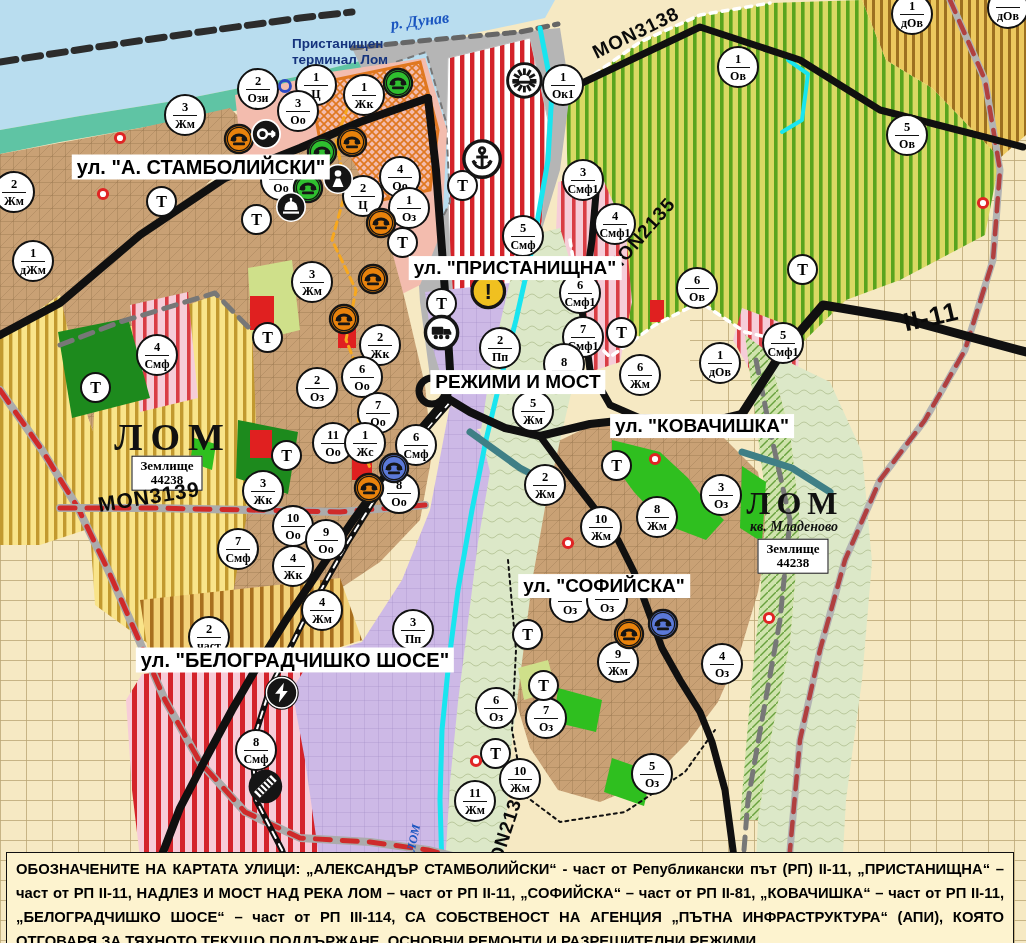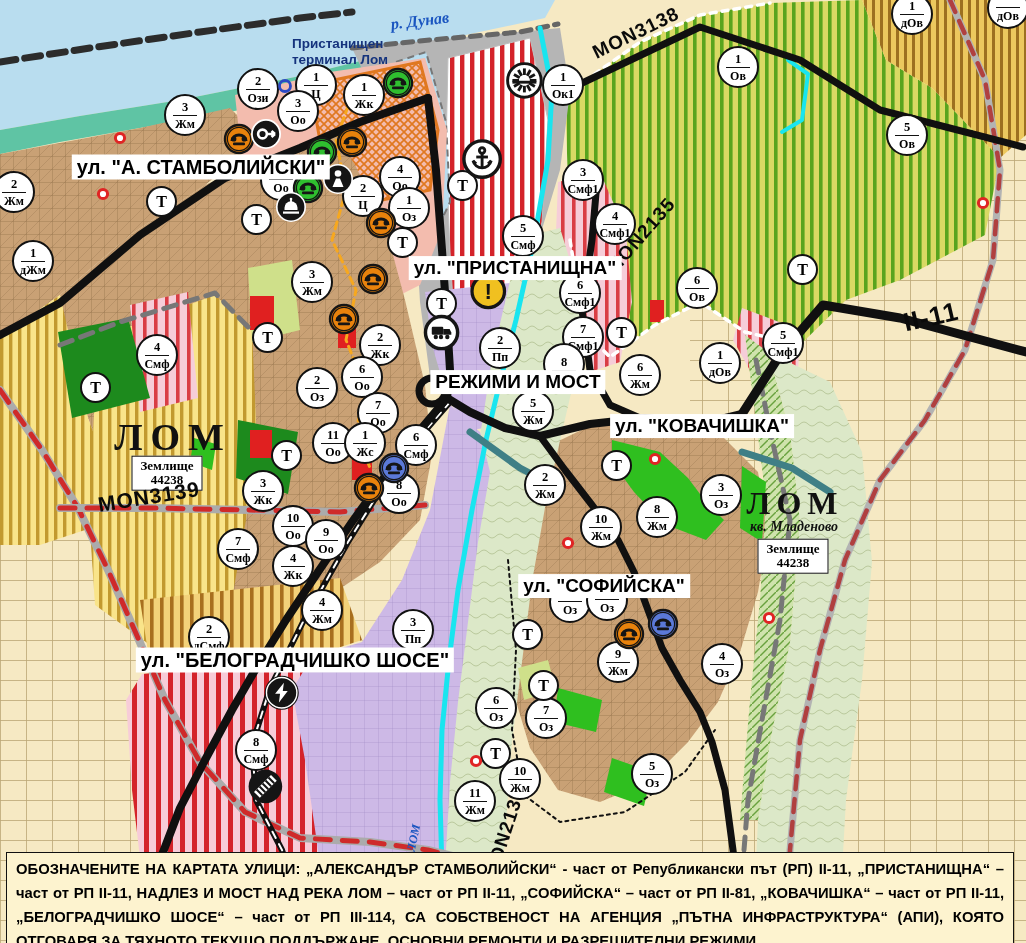--- a/index.html
+++ b/index.html
@@ -436,21 +436,21 @@
         <div class="zmark" style="left: 722px; top: 664px;">
           <span class="zn">4</span>
           <span class="zc">Оз</span>
         </div>
         <div class="zmark" style="left: 256px; top: 750px;">
           <span class="zn">8</span>
           <span class="zc">Смф</span>
         </div>
         <div class="zmark" style="left: 209px; top: 637px;">
           <span class="zn">2</span>
-          <span class="zc">дСмф</span>
+          <span class="zc">част</span>
         </div>
         <div class="zmark" style="left: 322px; top: 610px;">
           <span class="zn">4</span>
           <span class="zc">Жм</span>
         </div>
         <div class="zmark" style="left: 413px; top: 630px;">
           <span class="zn">3</span>
           <span class="zc">Пп</span>
         </div>
         <div class="zmark" style="left: 570px; top: 602px;">

